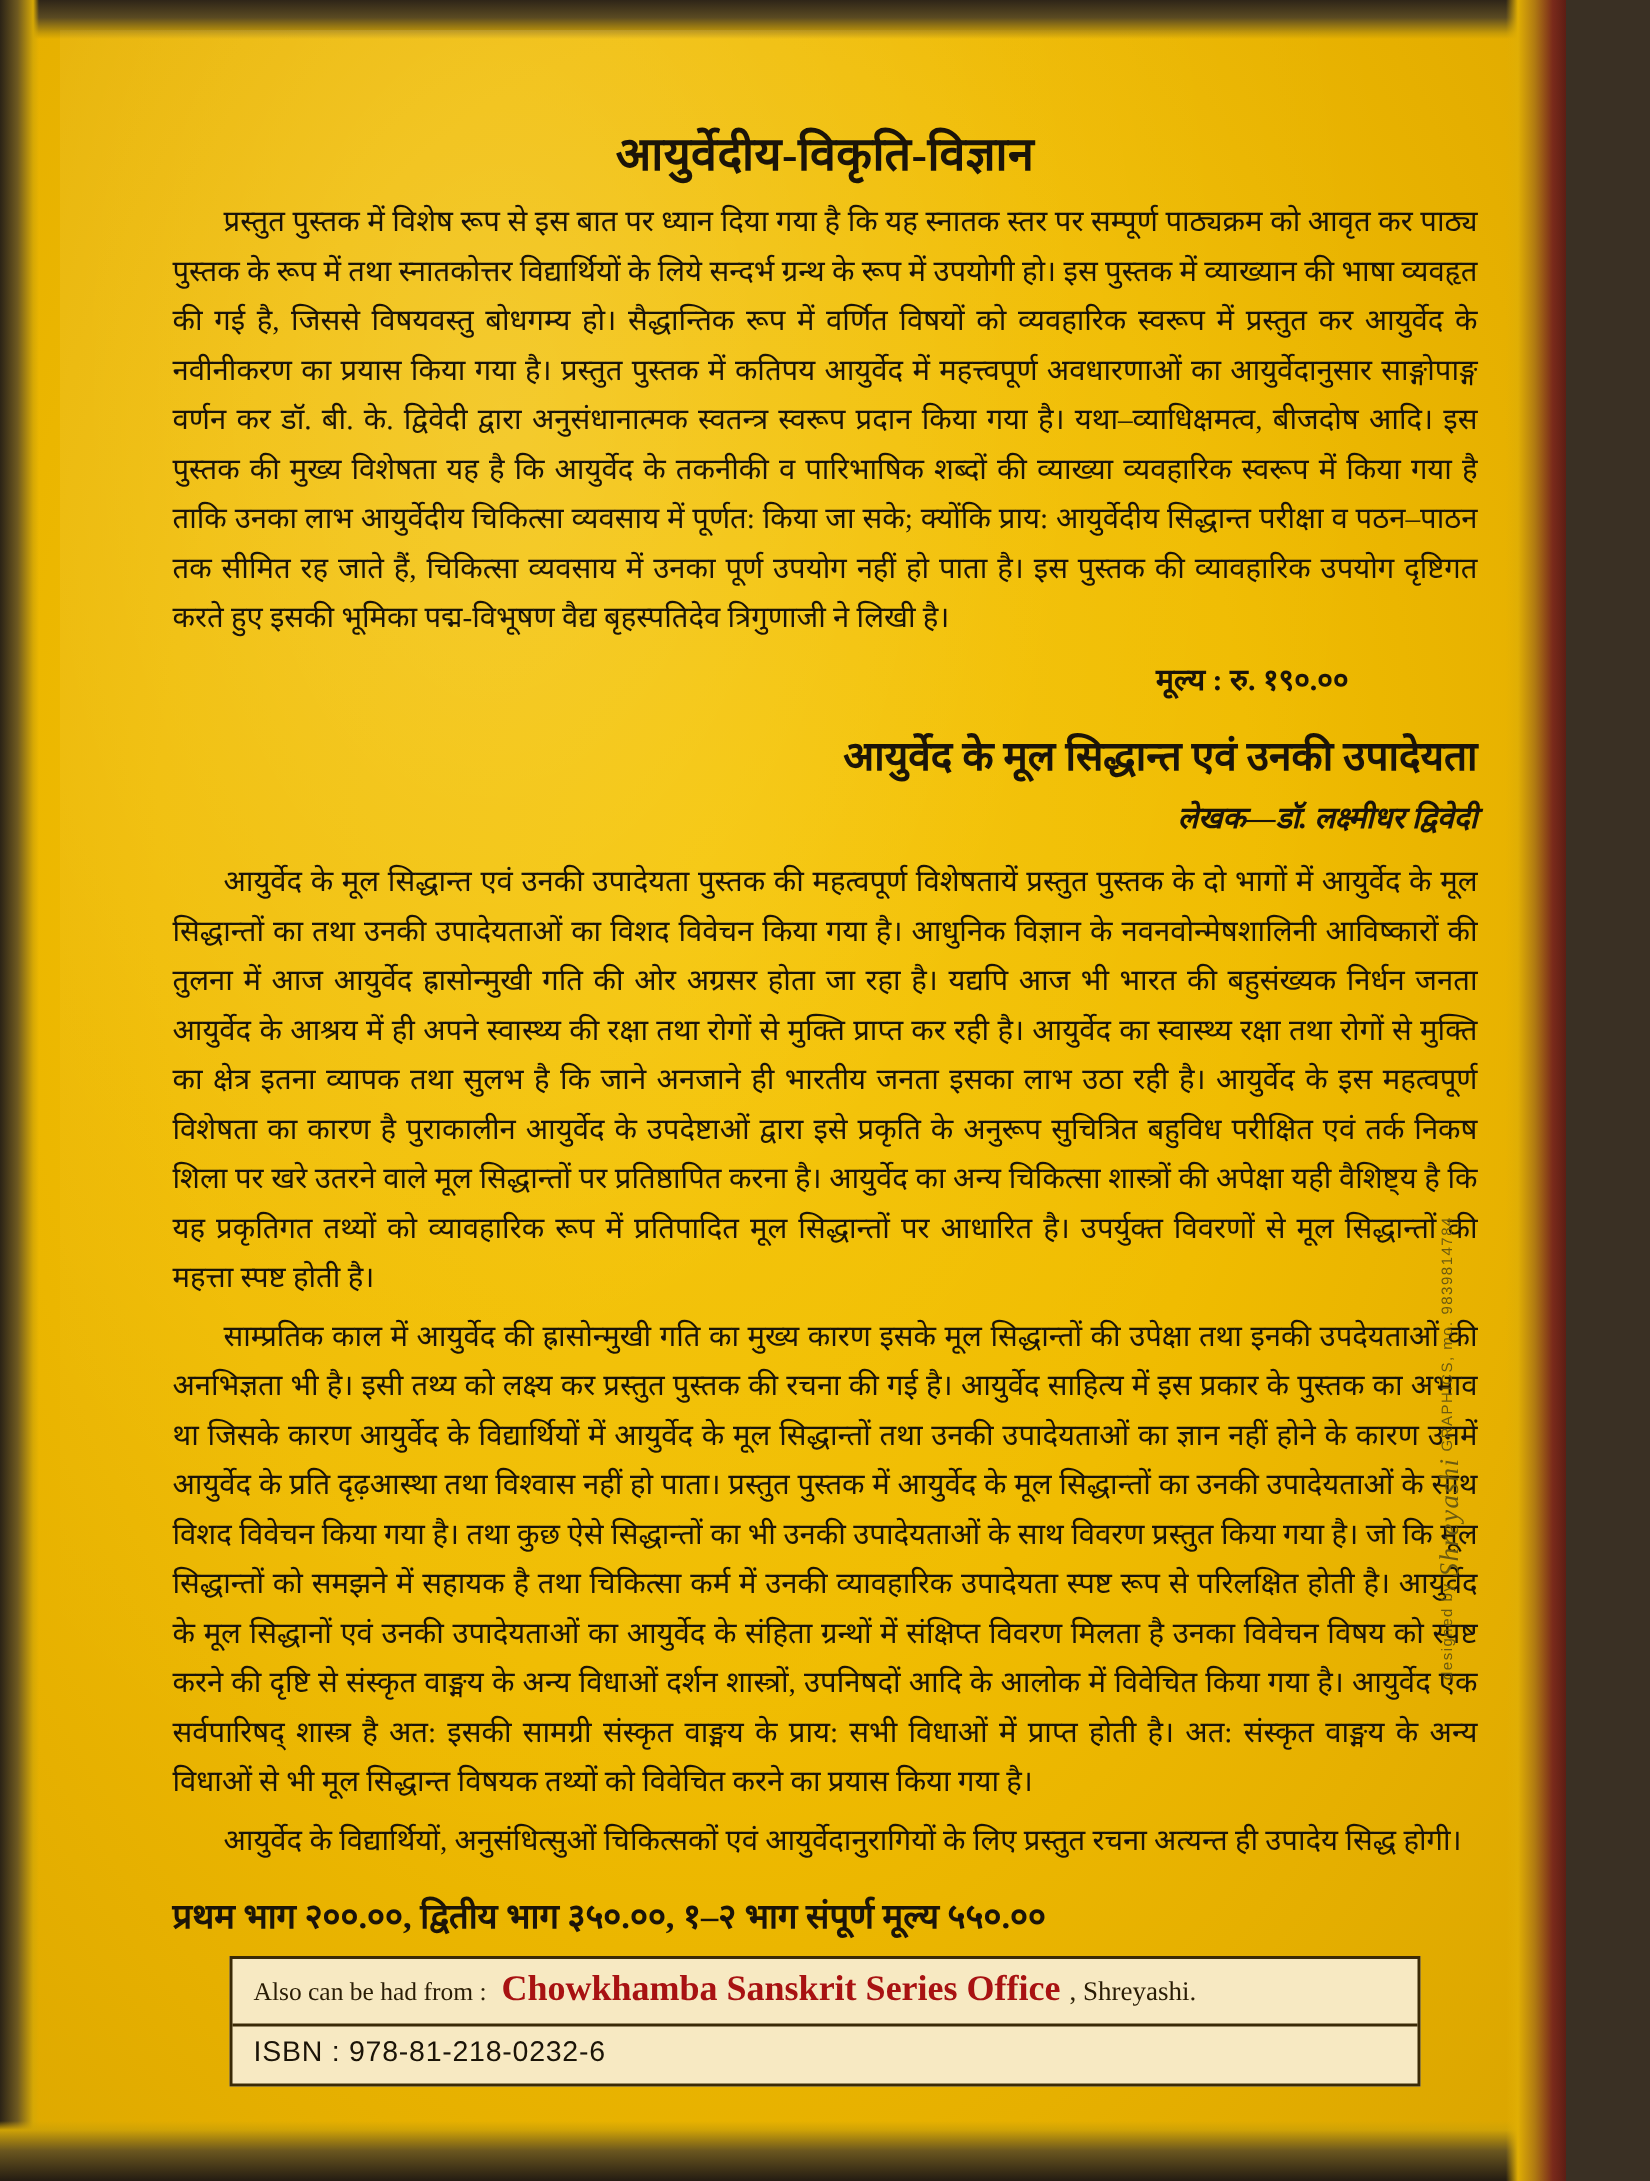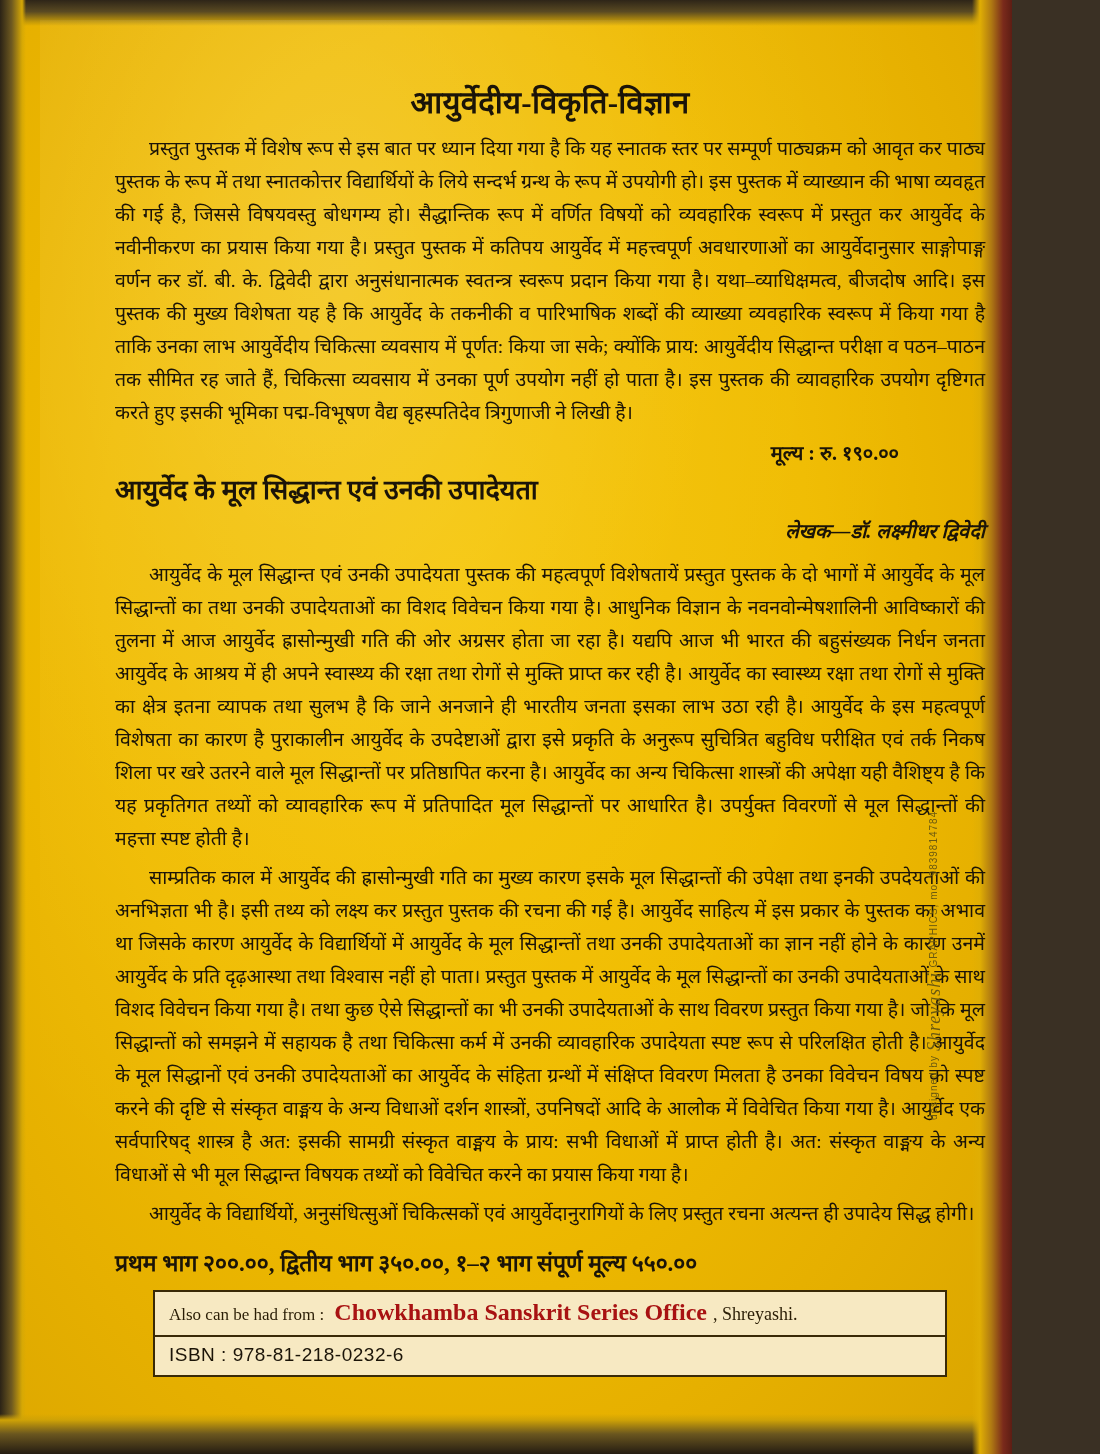--- a/index.html
+++ b/index.html
@@ -17,20 +17,21 @@
   
   .cover {
     position: absolute;
     left: 0;
     top: 0;
     width: 1012px;
     height: 1454px;
     background:
       radial-gradient(ellipse at 45% 40%, #f5c400 0%, #f0bc00 45%, #e6b000 72%, #d9a400 100%);
     overflow: hidden;
+    padding-left: 32px;
   }
   
   .edge-top {
     position: absolute; left: 0; top: 0; width: 1100px; height: 26px;
     background: linear-gradient(180deg, #2e2518 0%, #5a4a22 45%, #c59a07 85%, rgba(0,0,0,0) 100%);
   }
   .edge-bottom {
     position: absolute; left: 0; bottom: 0; width: 1100px; height: 40px;
     background: linear-gradient(0deg, #241c12 0%, #6a561f 50%, #cfa206 85%, rgba(0,0,0,0) 100%);
   }
@@ -86,26 +87,26 @@
   .price-line {
     font-family: "Liberation Serif", "DejaVu Serif", serif;
     font-size: 20px;
     font-weight: bold;
     color: #1b1408;
     text-align: right;
     margin: 10px 86px 0 0;
   }
 
   .section2-title {
-    text-align: left;
+    text-align: right;
     font-family: "Liberation Serif", "DejaVu Serif", serif;
     font-weight: bold;
     font-size: 27px;
     color: #1b1408;
-    margin: 4px 0 10px 0;
+    margin: 18px 0 10px 0;
   }
   .section2-byline {
     text-align: right;
     font-family: "Liberation Serif", "DejaVu Serif", serif;
     font-weight: bold;
     font-size: 20px;
     color: #1b1408;
     margin: 0 0 14px 0;
     font-style: italic;
   }

